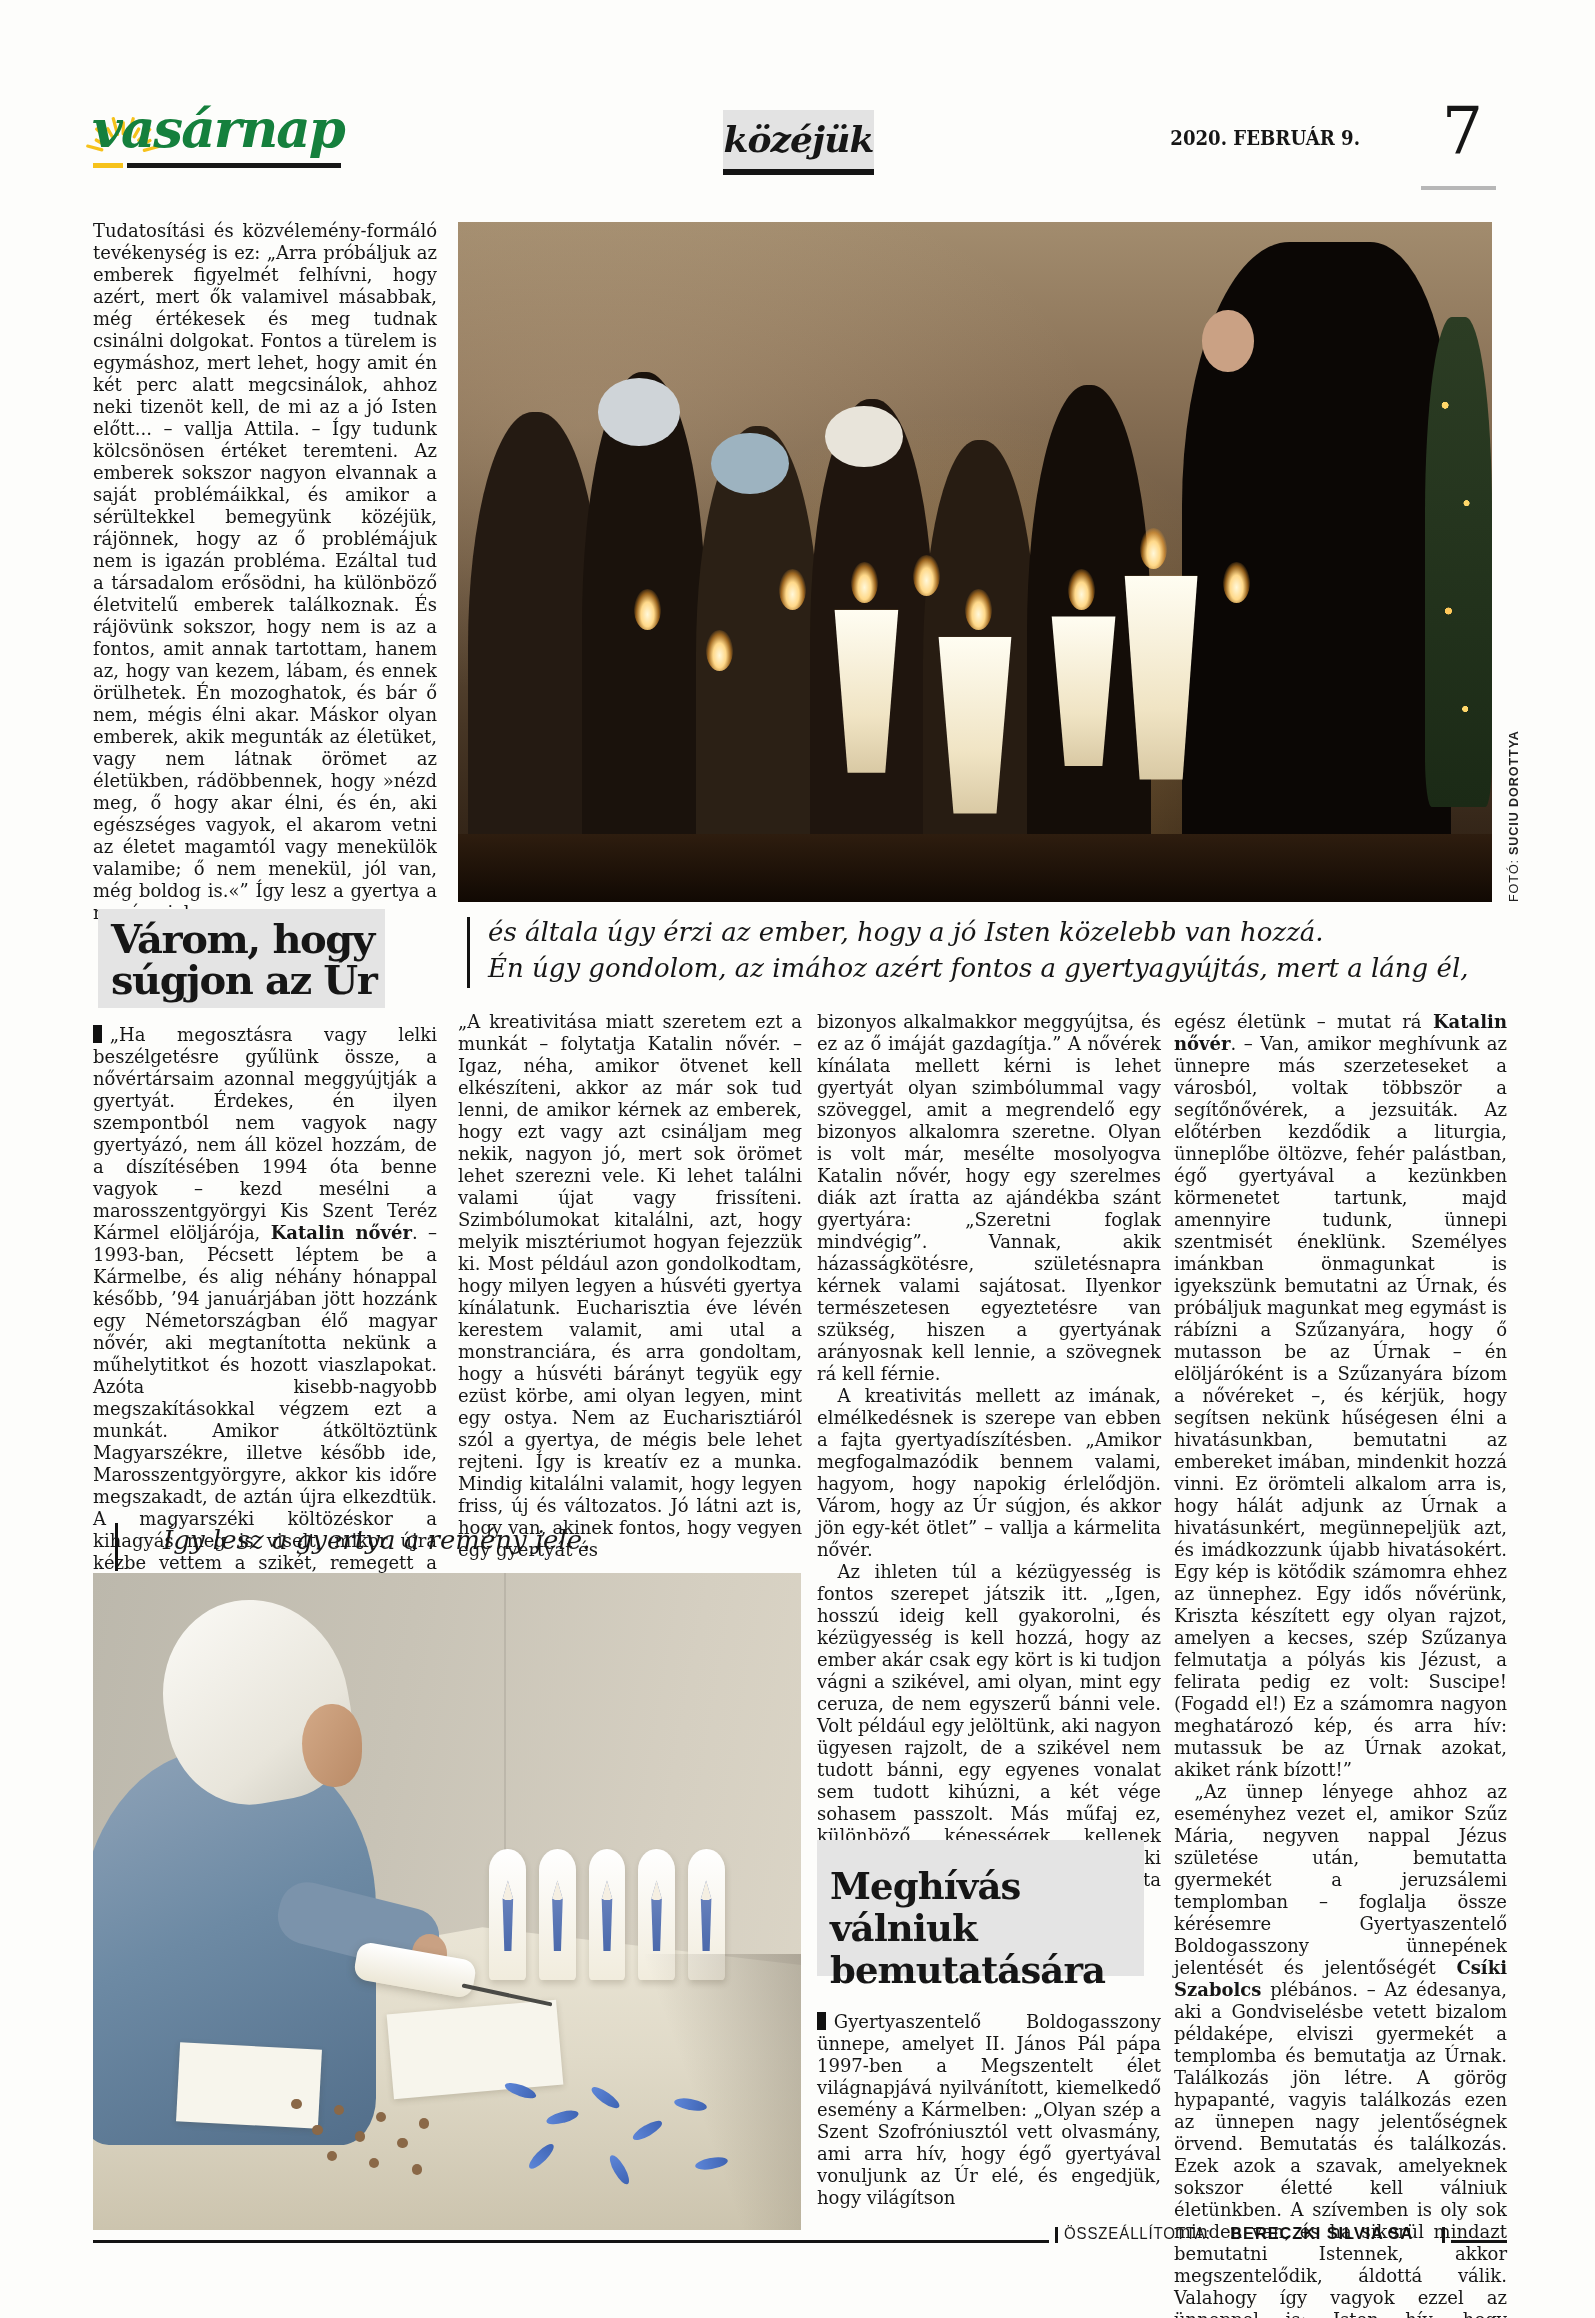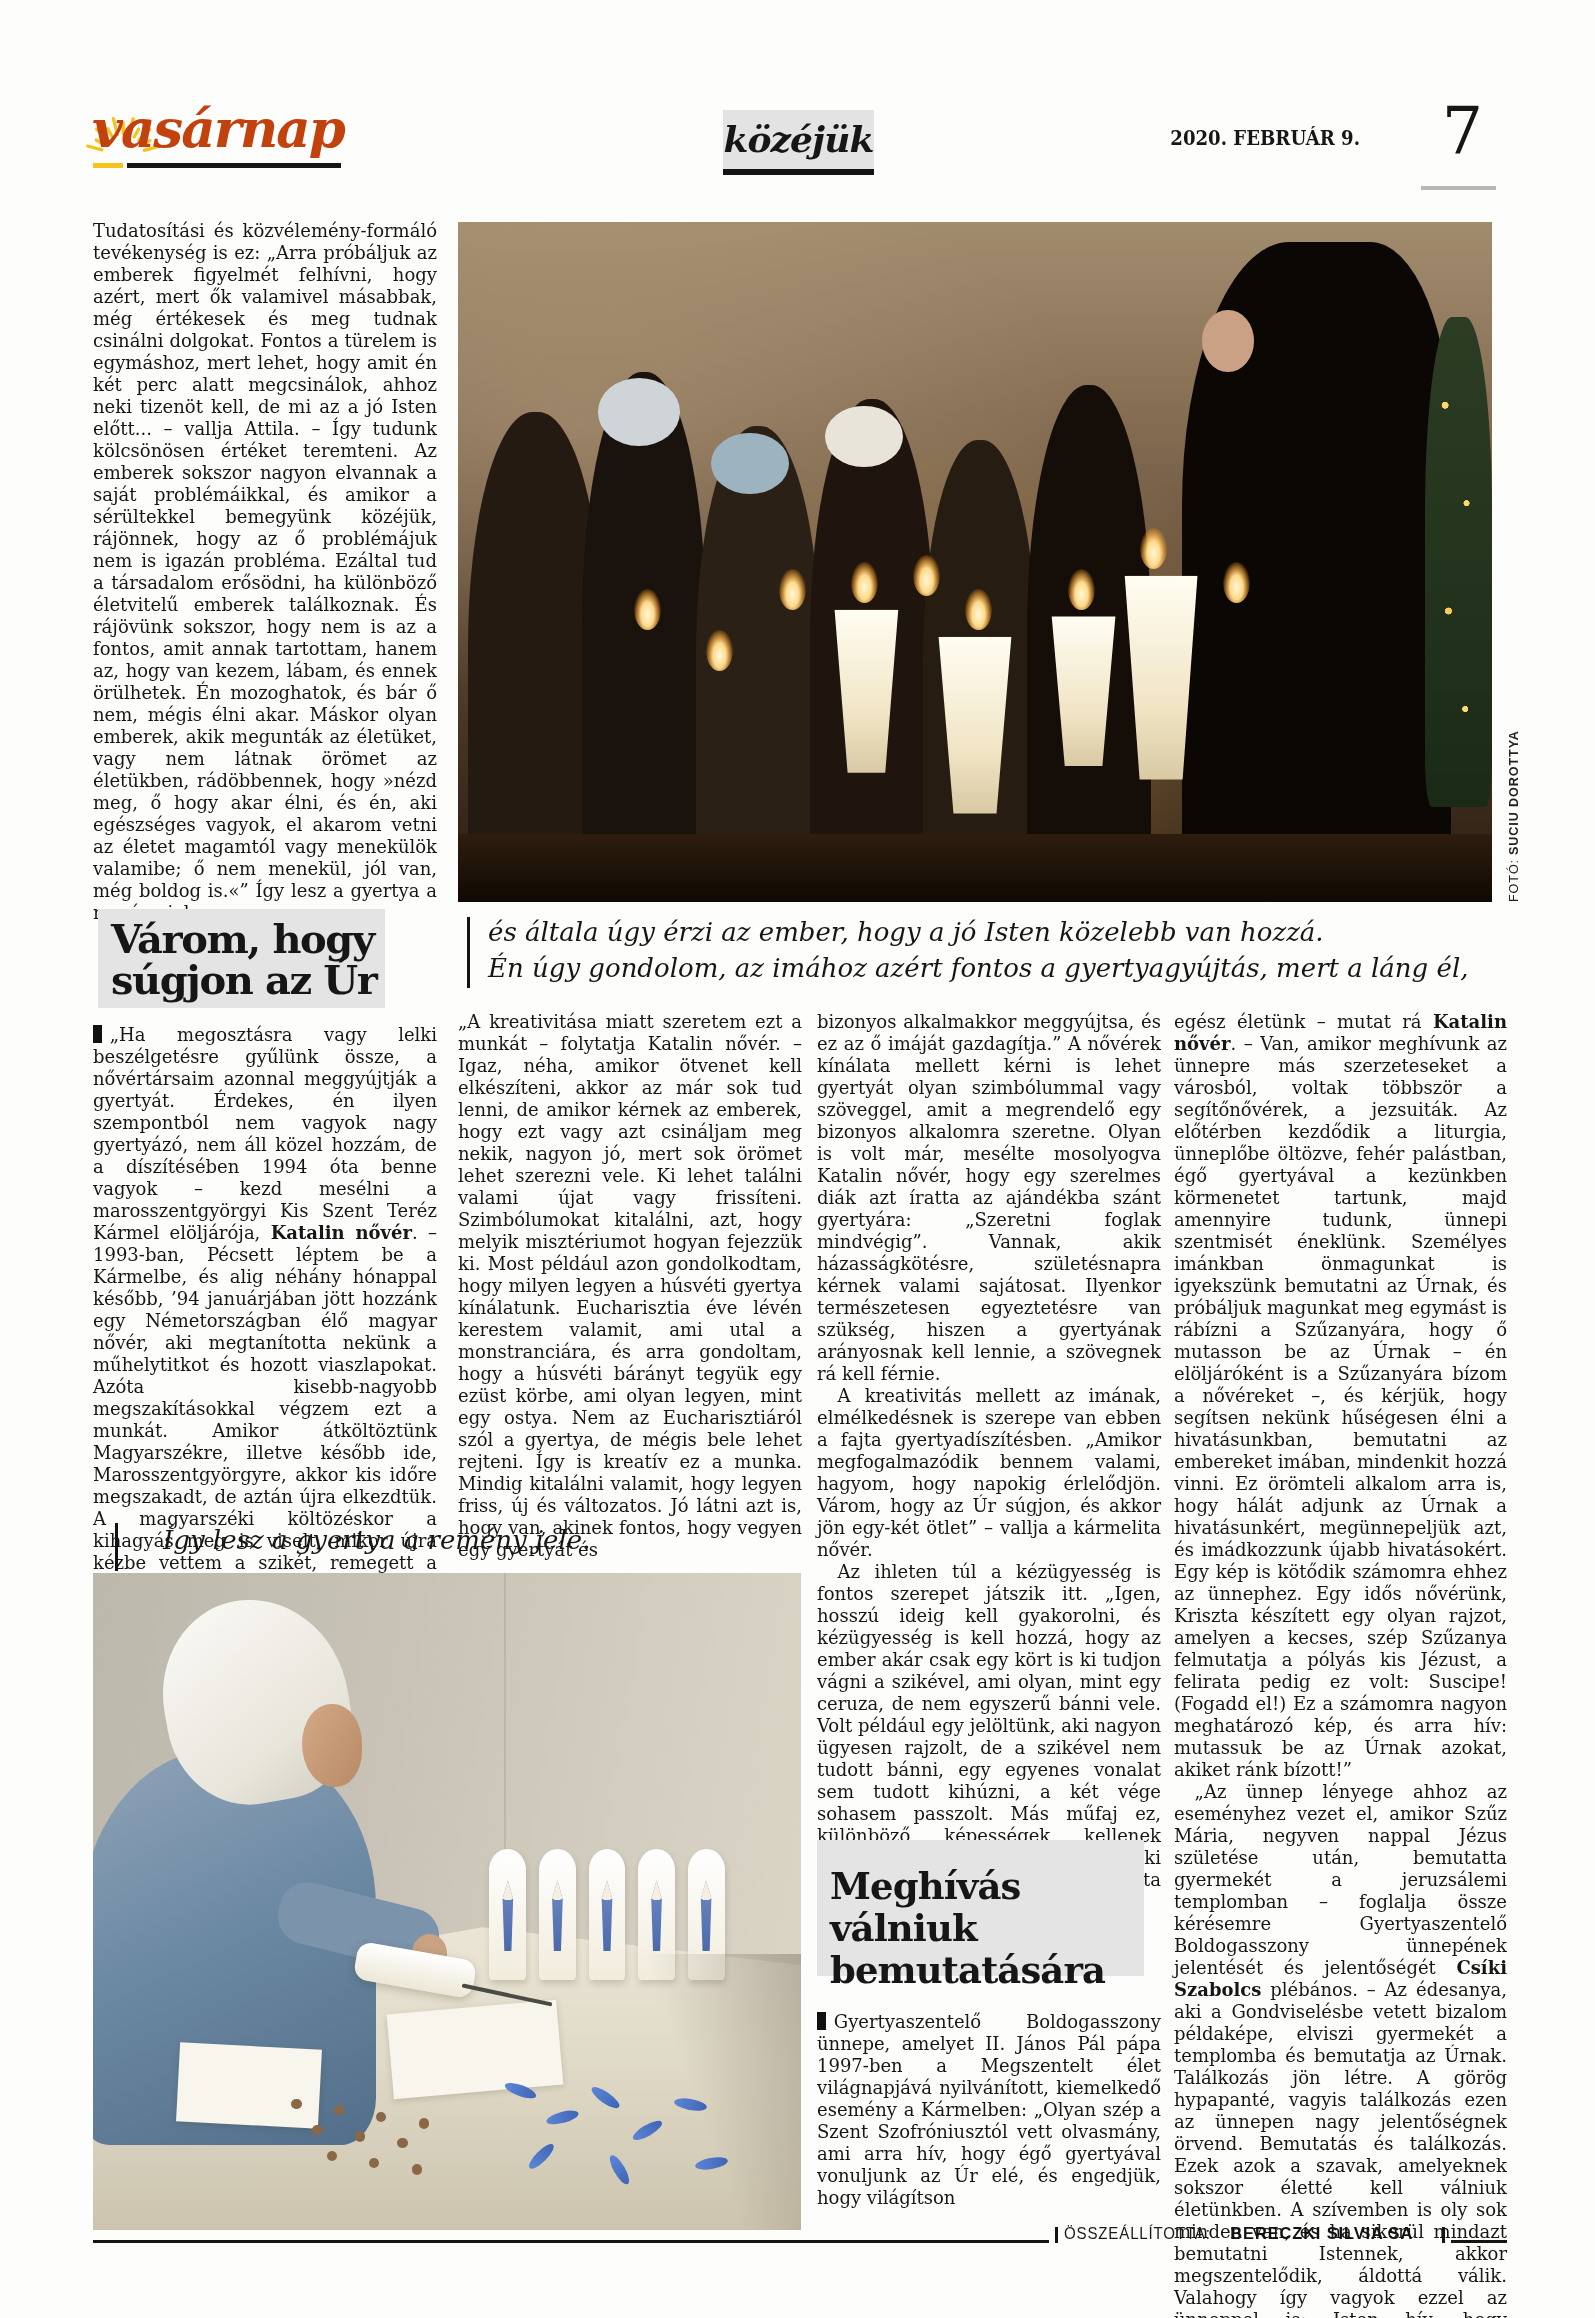--- a/index.html
+++ b/index.html
@@ -1,21 +1,21 @@
 <!DOCTYPE html>
 <html lang="hu" style="font-size:7.5px"><head>
 <meta charset="utf-8">
 <style>
   html,body{margin:0;padding:0;background:#9a9a9a;}
   .page{position:relative;width:1595px;height:2319px;background:#fdfdfb;overflow:hidden;
         font-family:"DejaVu Serif","Liberation Serif",serif;color:#161616;}
 
   
   .masthead{position:absolute;left:92px;top:102px;font-size:53px;font-weight:bold;font-style:italic;
-            letter-spacing:-1.9px;color:#c2410c;line-height:1;}
+            letter-spacing:-1.9px;color:#15803d;line-height:1;}
   .masthead-rule-yellow{position:absolute;left:93px;top:163px;width:30px;height:4.7px;background:#f6c21b;}
   .masthead-rule-black{position:absolute;left:127px;top:163px;width:214px;height:4.7px;background:#171717;}
   .sun{position:absolute;left:82px;top:73px;}
   .section-box{position:absolute;left:723px;top:110px;width:151px;height:59px;background:#e3e3e3;
                border-bottom:6.5px solid #141414;display:flex;align-items:center;justify-content:center;}
   .section-box .t{font-style:italic;font-weight:bold;font-size:36px;letter-spacing:-0.9px;transform:translateY(-0.9px);}
   .issue-date{position:absolute;left:1136px;top:126px;width:224px;text-align:right;font-size:20.6px;font-weight:bold;
               letter-spacing:0;transform:scaleX(.88);transform-origin:100% 50%;}
   .page-num{position:absolute;left:1425px;top:99px;width:75px;text-align:center;font-size:65px;font-weight:400;line-height:1;}
   .page-num-rule{position:absolute;left:1421px;top:186px;width:75px;height:4.2px;background:#b7b7b7;}

